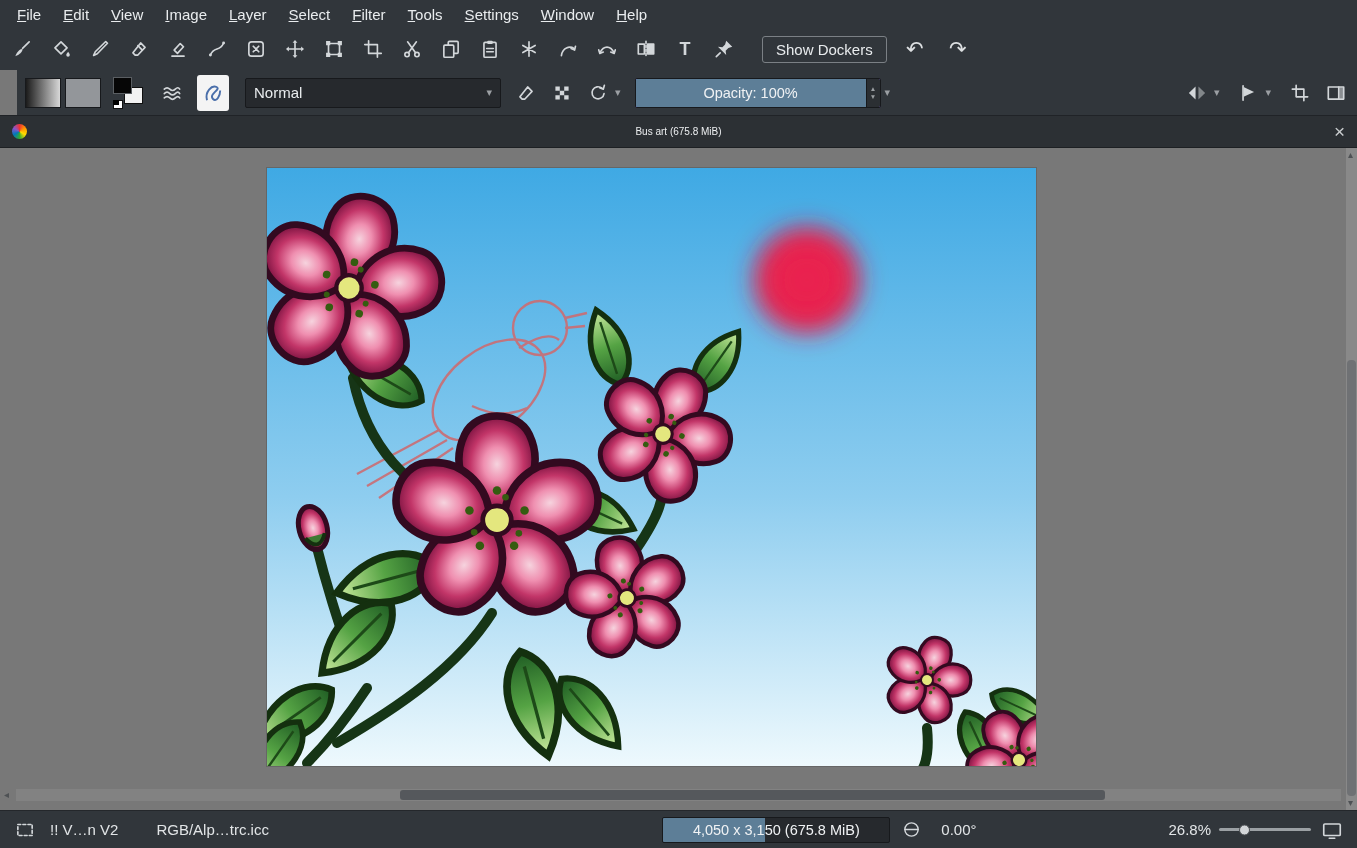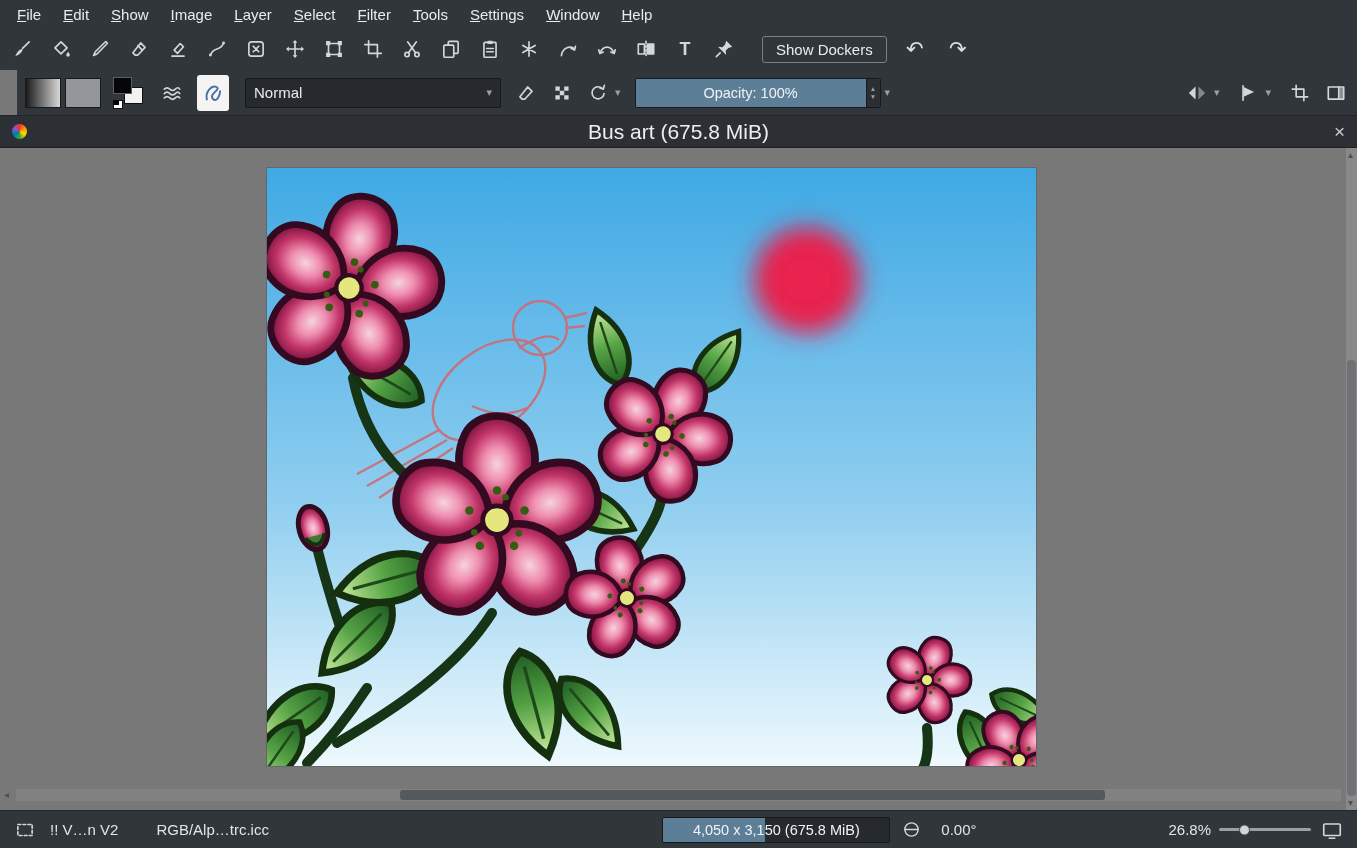--- a/index.html
+++ b/index.html
@@ -57,21 +57,21 @@
   .kspin { width:14px; border-left:1px solid #17191c; display:flex; flex-direction:column;
            align-items:center; justify-content:center; gap:1px; background:#2b2f33; }
   .kspin span { font-size:6.5px; line-height:7px; color:#9b9fa3; }
   .mini-caret { color:#9b9fa3; font-size:11px; margin-left:4px; }
 
   
   .doctab { position:absolute; top:115px; left:0; right:0; height:33px;
             background:#2c3034; border-top:1px solid #202327; border-bottom:1px solid #1d2023;
             display:flex; align-items:center; padding:0 12px; }
   .doctab-title { position:absolute; left:0; right:0; text-align:center;
-                  font-size:21px; color:#eceef0; }
+                  font-size:10px; color:#eceef0; }
   .krita-chip { width:15px; height:15px; border-radius:50%;
                 background:conic-gradient(#e33,#f90,#fd0,#3a3,#07b,#85c,#e33); flex:0 0 auto; }
   .doctab-close { margin-left:auto; font-size:19px; color:#c9ccce; line-height:16px; z-index:2; }
 
   
   .canvas-area { position:absolute; top:148px; left:0; right:0; height:662px;
                  background:#787878; overflow:hidden; }
   .artwork { position:absolute; left:267px; top:20px; width:769px; height:598px;
              display:block; box-shadow:0 0 0 1px rgba(0,0,0,.15); }
 
@@ -102,21 +102,21 @@
              border:1px solid #4a4e52; }
 </style>
 </head>
 <body>
 
 <div class="app">
 
   <div class="menubar chrome">
       <span class="menu-item">File</span>
       <span class="menu-item">Edit</span>
-      <span class="menu-item">Show</span>
+      <span class="menu-item">View</span>
       <span class="menu-item">Image</span>
       <span class="menu-item">Layer</span>
       <span class="menu-item">Select</span>
       <span class="menu-item">Filter</span>
       <span class="menu-item">Tools</span>
       <span class="menu-item">Settings</span>
       <span class="menu-item">Window</span>
       <span class="menu-item">Help</span>
     </div>
 

